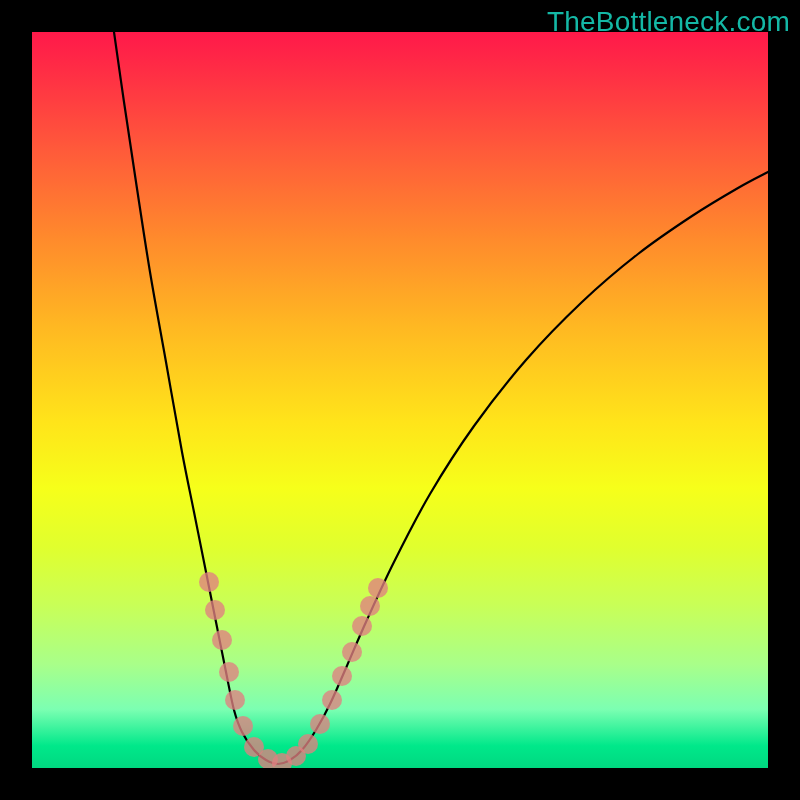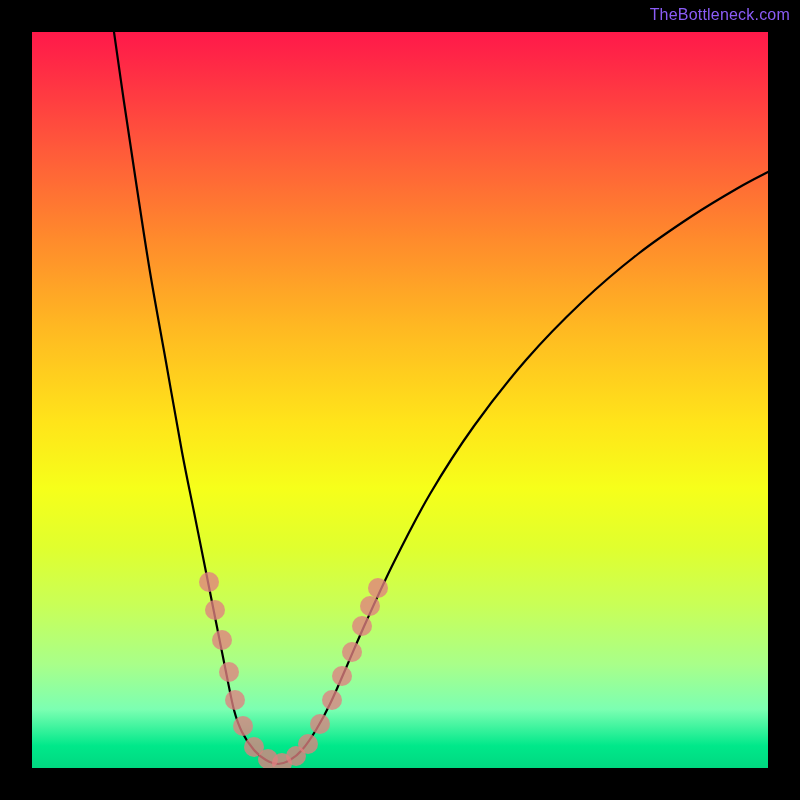--- a/index.html
+++ b/index.html
@@ -44,22 +44,22 @@
       #a8ff8a 86%,
       #7cffb2 92%,
       #00e88a 97%,
       #00d880 100%
     );
   }
   .watermark {
     position: absolute;
     top: 6px;
     right: 10px;
-    color: #8b5cf6;
-    font-size: 16px;
+    color: #14b8a6;
+    font-size: 28px;
     font-weight: 400;
     letter-spacing: 0.2px;
     user-select: none;
     text-align: right;
   }
   svg.curve {
     position: absolute;
     inset: 0;
     width: 736px;
     height: 736px;

